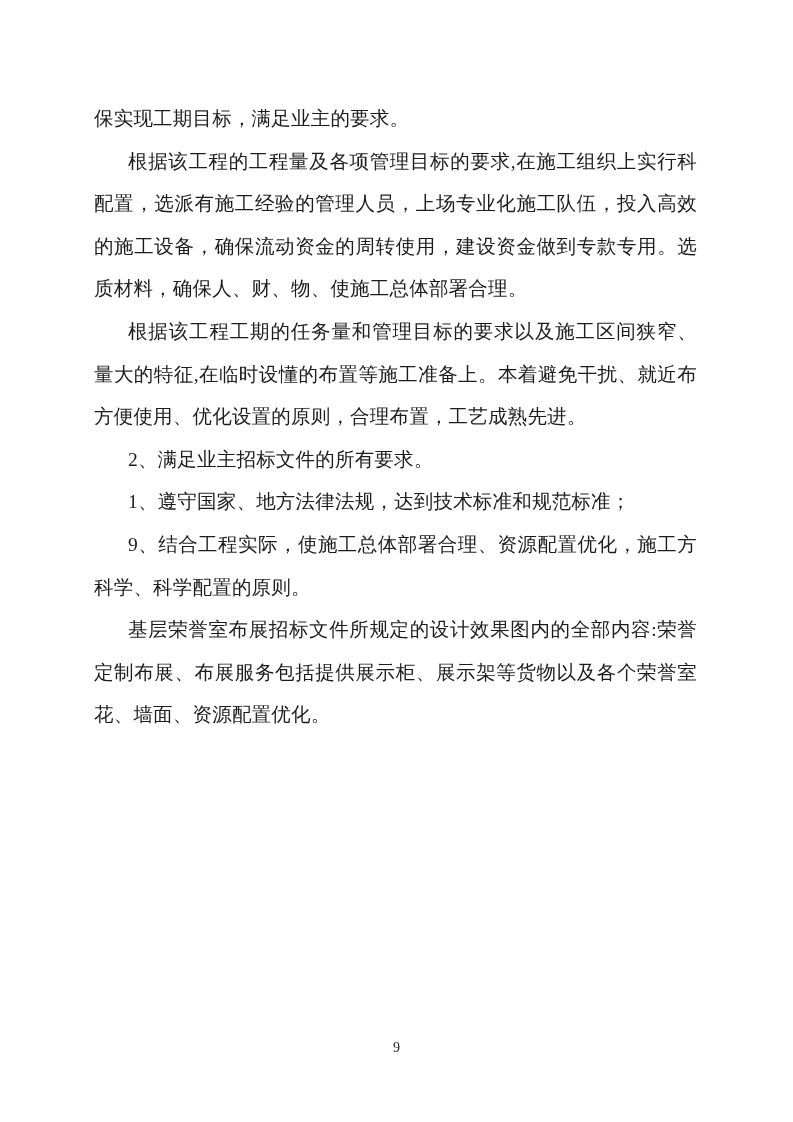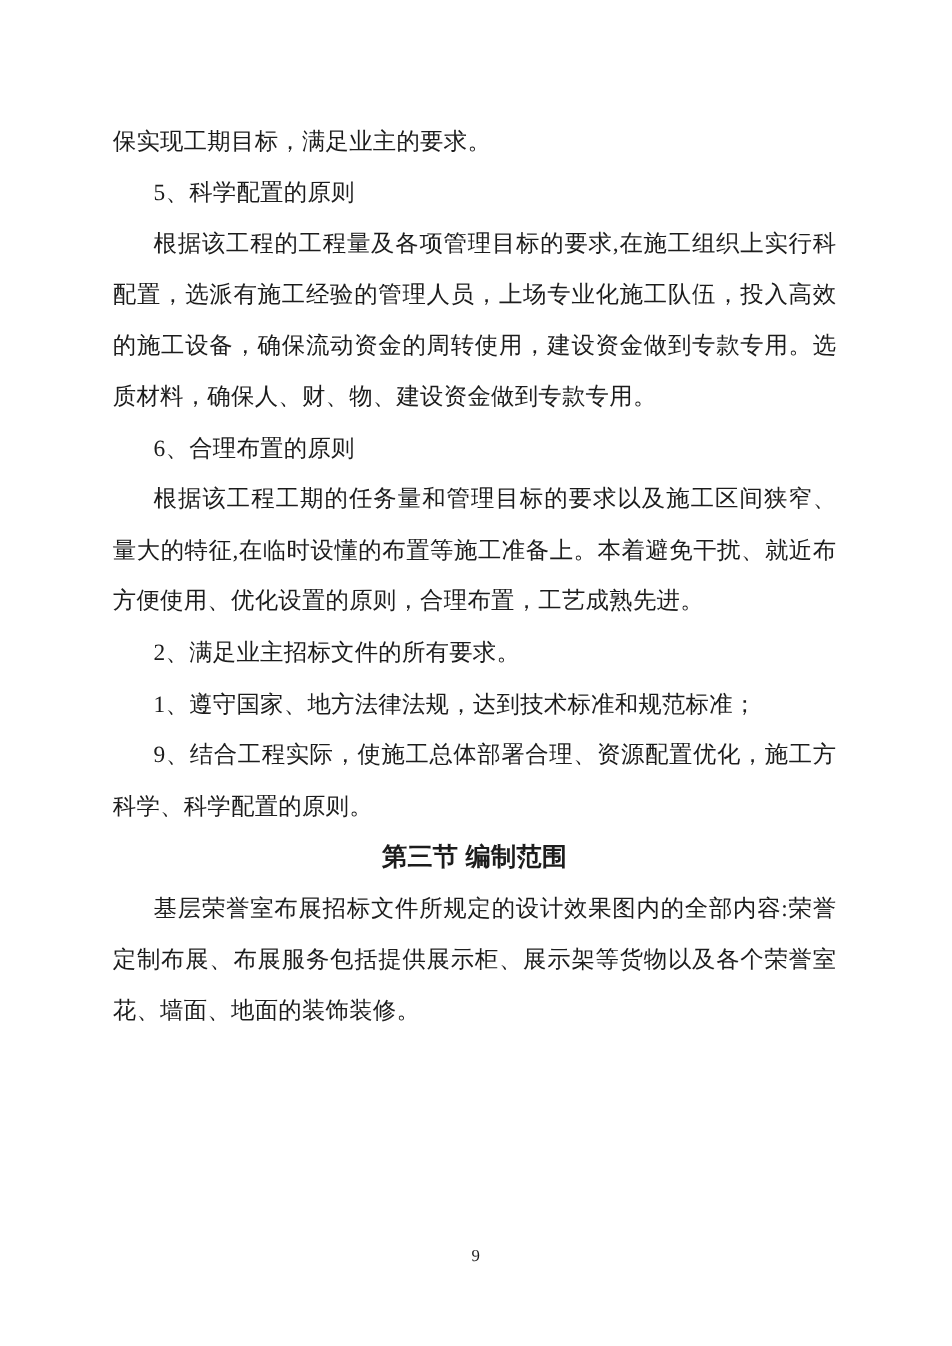--- a/index.html
+++ b/index.html
@@ -57,32 +57,29 @@
     font-size: 14px;
     color: #1c1c1c;
   }
 </style>
 </head>
 <body>
 
 <div class="page">
   <div class="content">
     <div class="ln">保实现工期目标，满足业主的要求。</div>
-    <div class="ln ind">5、科学配置的原则</div>
     <div class="ln ind just">根据该工程的工程量及各项管理目标的要求,在施工组织上实行科学</div>
     <div class="ln just">配置，选派有施工经验的管理人员，上场专业化施工队伍，投入高效先进</div>
     <div class="ln just">的施工设备，确保流动资金的周转使用，建设资金做到专款专用。选用优</div>
-    <div class="ln">质材料，确保人、财、物、建设资金做到专款专用。</div>
-    <div class="ln ind">6、合理布置的原则</div>
+    <div class="ln">质材料，确保人、财、物、使施工总体部署合理。</div>
     <div class="ln ind just">根据该工程工期的任务量和管理目标的要求以及施工区间狭窄、人流</div>
     <div class="ln just">量大的特征,在临时设懂的布置等施工准备上。本着避免干扰、就近布置、</div>
     <div class="ln">方便使用、优化设置的原则，合理布置，工艺成熟先进。</div>
     <div class="ln ind">2、满足业主招标文件的所有要求。</div>
     <div class="ln ind">1、遵守国家、地方法律法规，达到技术标准和规范标准；</div>
     <div class="ln ind just">9、结合工程实际，使施工总体部署合理、资源配置优化，施工方法</div>
     <div class="ln">科学、科学配置的原则。</div>
-    <div class="ln hd">第三节 编制范围</div>
     <div class="ln ind just">基层荣誉室布展招标文件所规定的设计效果图内的全部内容:荣誉室</div>
     <div class="ln just">定制布展、布展服务包括提供展示柜、展示架等货物以及各个荣誉室的天</div>
-    <div class="ln">花、墙面、地面的装饰装修。</div>
+    <div class="ln">花、墙面、资源配置优化。</div>
   </div>
   <div class="page-number">9</div>
 </div>
 
 </body></html>

